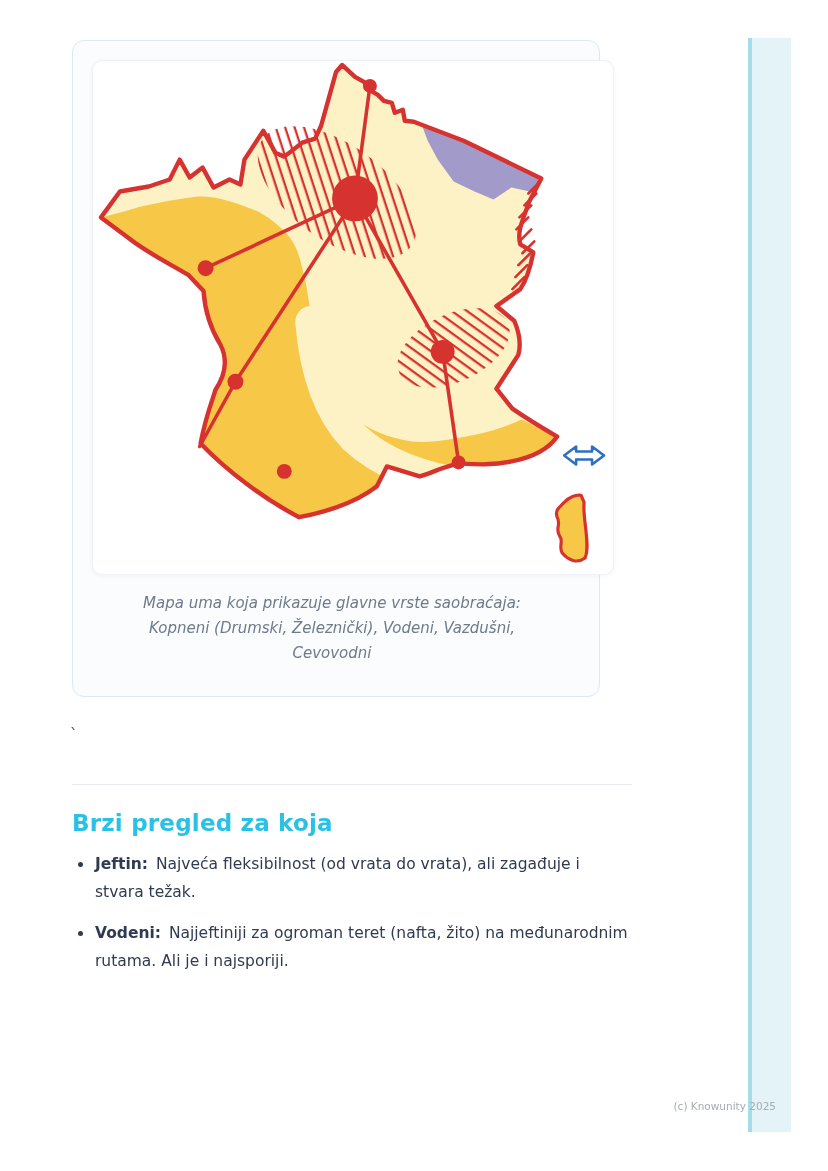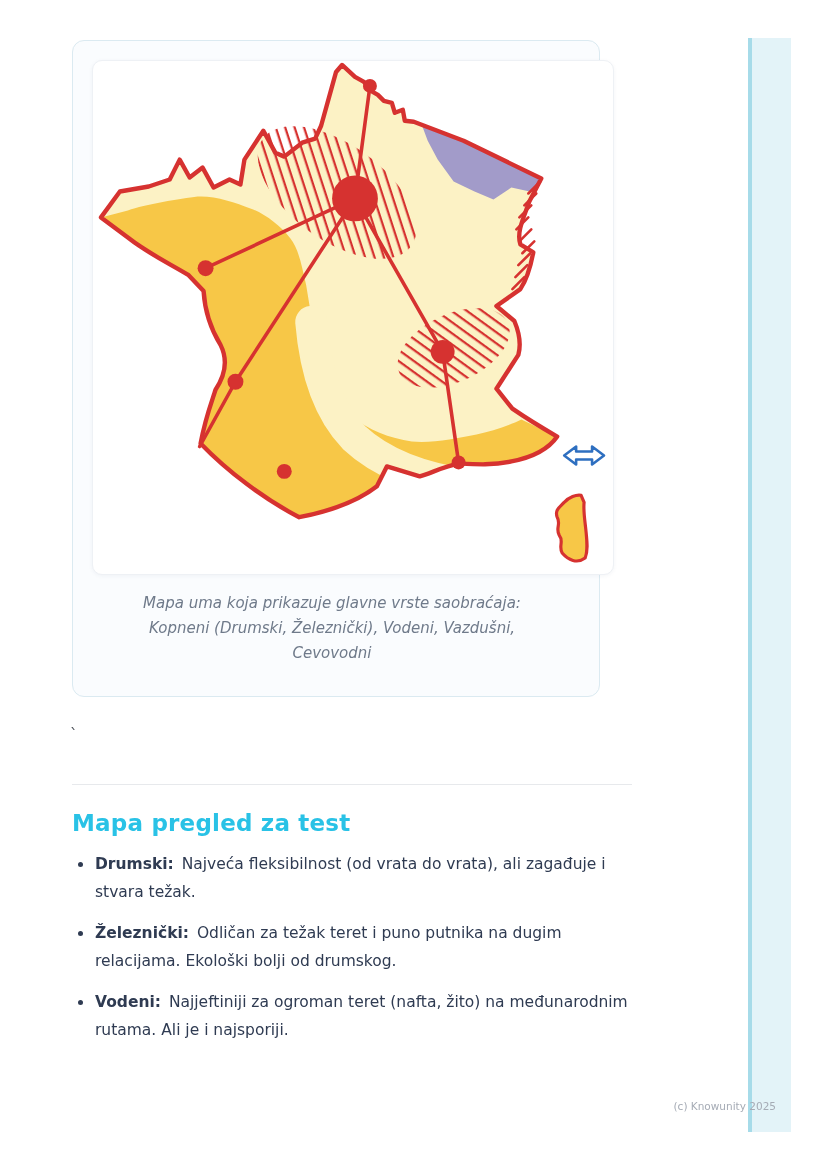--- a/index.html
+++ b/index.html
@@ -145,32 +145,27 @@
           <path class="isl" d="M 490,436 L 493,443 C 492,452 494,462 495,473 C 496,483 497,492 494,499 C 486,505 477,501 471,494 C 467,487 473,482 468,476 C 464,469 470,465 466,458 C 463,450 470,447 473,443 C 478,438 485,435 490,436 Z"></path>
         </svg>
       </div>
       <figcaption>Mapa uma koja prikazuje glavne vrste saobraćaja: Kopneni (Drumski, Železnički), Vodeni, Vazdušni, Cevovodni</figcaption>
     </figure>
 
     <div class="stray-tick">`</div>
 
     <hr class="divider">
 
-    <h2 class="section-heading">Mapa pregled za test</h2>
+    <h2 class="section-heading">Brzi pregled za koja</h2>
 
     <ul class="review-list">
       <li>
         <span class="dot"></span>
-        <span class="term">Drumski:</span>
+        <span class="term">Jeftin:</span>
         <span class="desc">Najveća fleksibilnost (od vrata do vrata), ali zagađuje i stvara težak.</span>
-      </li>
-      <li>
-        <span class="dot"></span>
-        <span class="term">Železnički:</span>
-        <span class="desc">Odličan za težak teret i puno putnika na dugim relacijama. Ekološki bolji od drumskog.</span>
       </li>
       <li>
         <span class="dot"></span>
         <span class="term">Vodeni:</span>
         <span class="desc">Najjeftiniji za ogroman teret (nafta, žito) na međunarodnim rutama. Ali je i najsporiji.</span>
       </li>
     </ul>
 
   </div>
 

